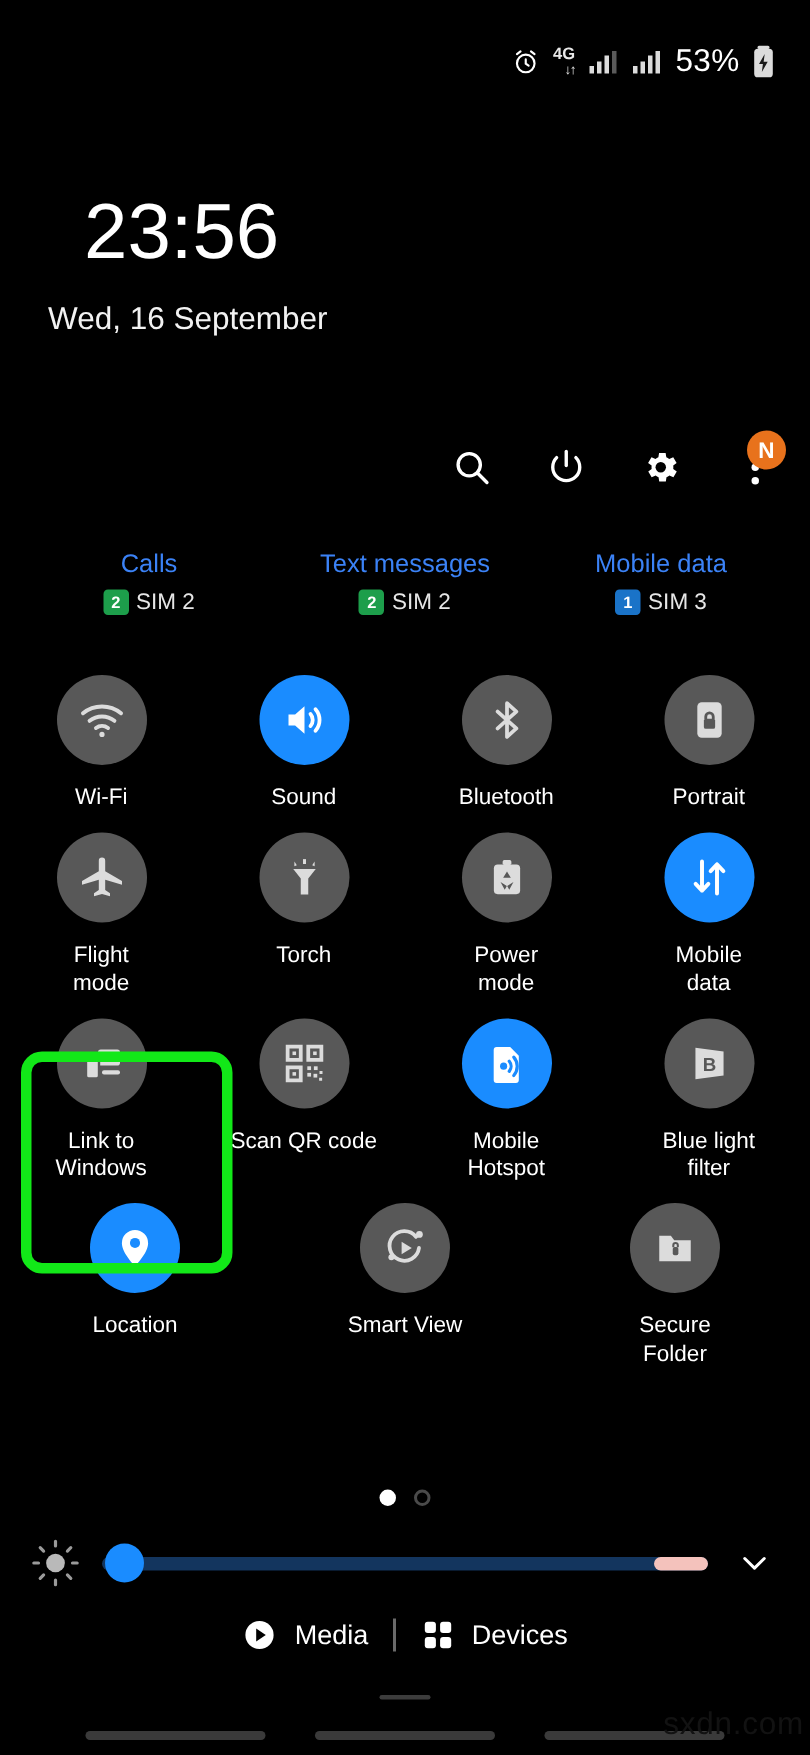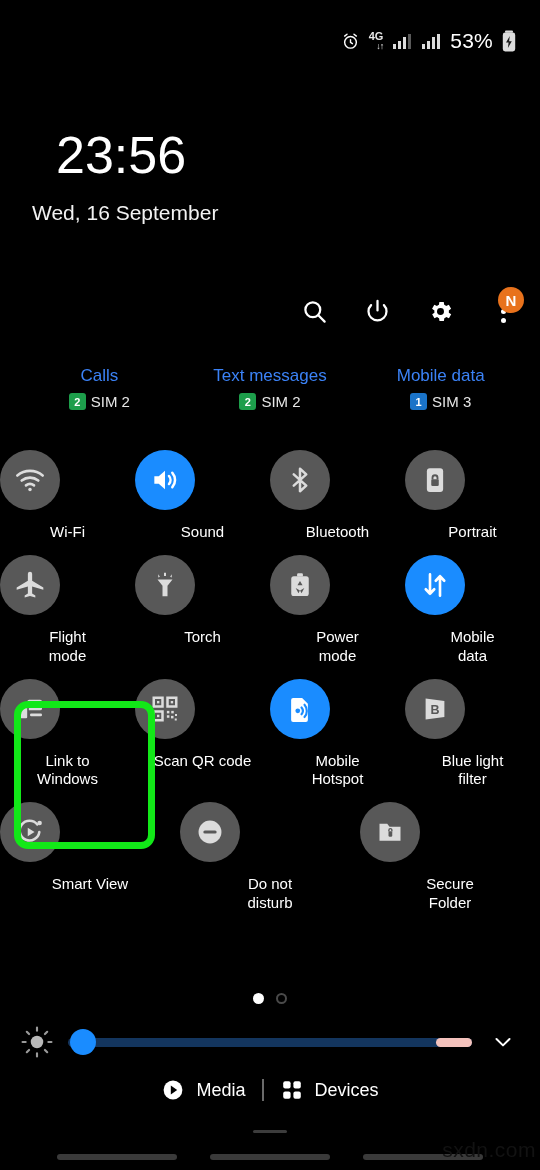--- a/index.html
+++ b/index.html
@@ -56,21 +56,21 @@
     width:17px; height:17px; border-radius:3px;
     font-size:11px; font-weight:bold; color:#fff;
     display:flex; align-items:center; justify-content:center;
   }
   .sim-name { font-size:15px; color:#e6e6e6; }
 
   
   .tiles { position:absolute; top:444px; left:0; right:0; }
   .tilerow { display:flex; margin-bottom:8px; }
   .tile {
-    flex:1; display:flex; flex-direction:column; 
+    flex:1; display:flex; flex-direction:column; align-items:center;
     position:relative; padding-top:6px;
   }
   .tile-circle {
     width:60px; height:60px; border-radius:50%;
     background:#585858;
     display:flex; align-items:center; justify-content:center;
   }
   .tile-circle.on { background:#1a8cff; }
   .tile-label {
     margin-top:13px; font-size:15px; line-height:1.22;
@@ -390,43 +390,42 @@
             <path d="M4.5 3.6 L19.5 5.6 V18.4 L4.5 20.4 Z" fill="#dcdcdc"></path>
             <text x="12" y="16" font-size="10" font-weight="bold" fill="#585858" text-anchor="middle" font-family="Liberation Sans, sans-serif">B</text>
           </svg>
         </div>
         <div class="tile-label">Blue light
 filter</div>
       </div>
     </div>
 
     <div class="tilerow">
+      <div class="tile">
+        <div class="tile-circle on">
+          <svg width="30" height="30" viewBox="0 0 24 24" fill="#fff">
+            <path d="M12 2.4a7 7 0 0 0-7 7c0 5.2 7 12.2 7 12.2s7-7 7-12.2a7 7 0 0 0-7-7z"></path>
+            <circle cx="12" cy="9.3" r="2.7" fill="#1a8cff"></circle>
+          </svg>
+        </div>
+        <div class="tile-label">Location</div>
+      </div>
 
       <div class="tile">
         <div class="tile-circle">
           <svg width="32" height="32" viewBox="0 0 24 24" fill="none" stroke="#dcdcdc" stroke-width="1.9" stroke-linecap="round">
             <path d="M17.5 6.4A7.4 7.4 0 1 0 19 12"></path>
             <circle cx="19.2" cy="5.2" r="1.7" fill="#dcdcdc" stroke="none"></circle>
             <circle cx="5.2" cy="16.6" r="1.5" fill="#dcdcdc" stroke="none"></circle>
             <path d="M10.3 8.9 L15.4 12 L10.3 15.1 Z" fill="#dcdcdc" stroke="none"></path>
           </svg>
         </div>
         <div class="tile-label">Smart View</div>
       </div>
 
-      <div class="tile">
-        <div class="tile-circle">
-          <svg width="32" height="32" viewBox="0 0 24 24">
-            <circle cx="12" cy="12" r="8.6" fill="#dcdcdc"></circle>
-            <rect x="7" y="10.8" width="10" height="2.4" rx="1.2" fill="#585858"></rect>
-          </svg>
-        </div>
-        <div class="tile-label">Do not
-disturb</div>
-      </div>
 
       <div class="tile">
         <div class="tile-circle">
           <svg width="30" height="30" viewBox="0 0 24 24">
             <path d="M3.6 5.4h6.2l1.8 2.4h8.8v11.2H3.6z" fill="#dcdcdc"></path>
             <rect x="10.8" y="11.4" width="3" height="4.4" rx="1" fill="#585858"></rect>
             <path d="M11.1 11.6v-1.1a1.2 1.2 0 0 1 2.4 0v1.1" stroke="#585858" stroke-width="1.1" fill="none"></path>
           </svg>
         </div>
         <div class="tile-label">Secure

